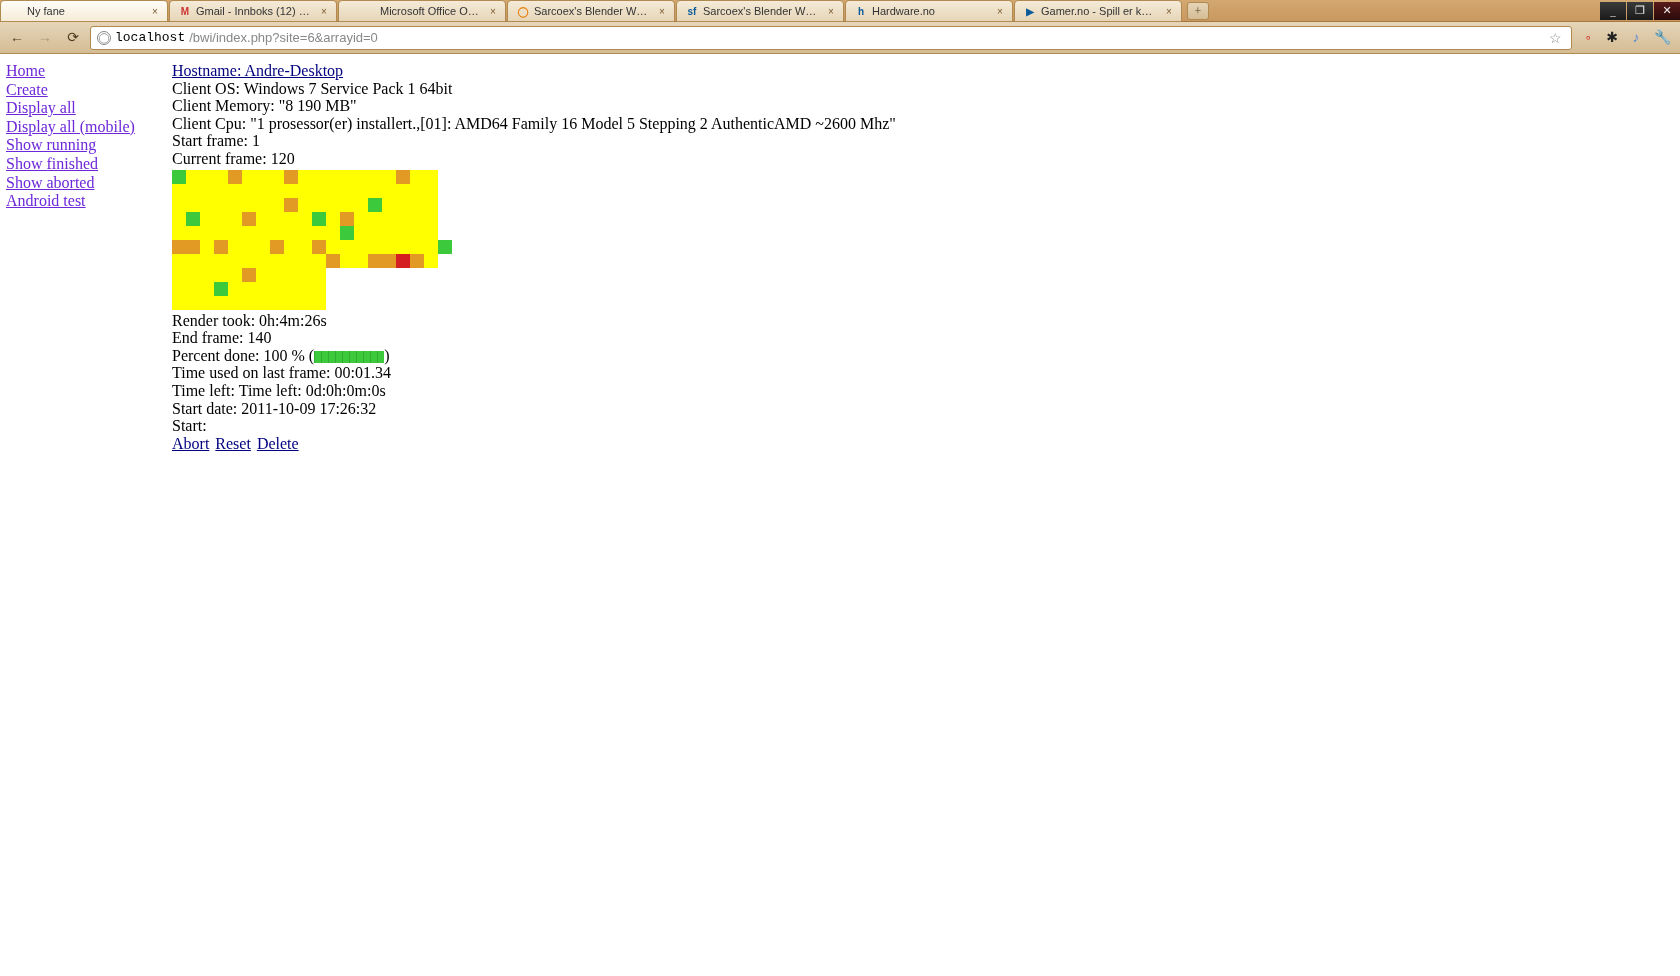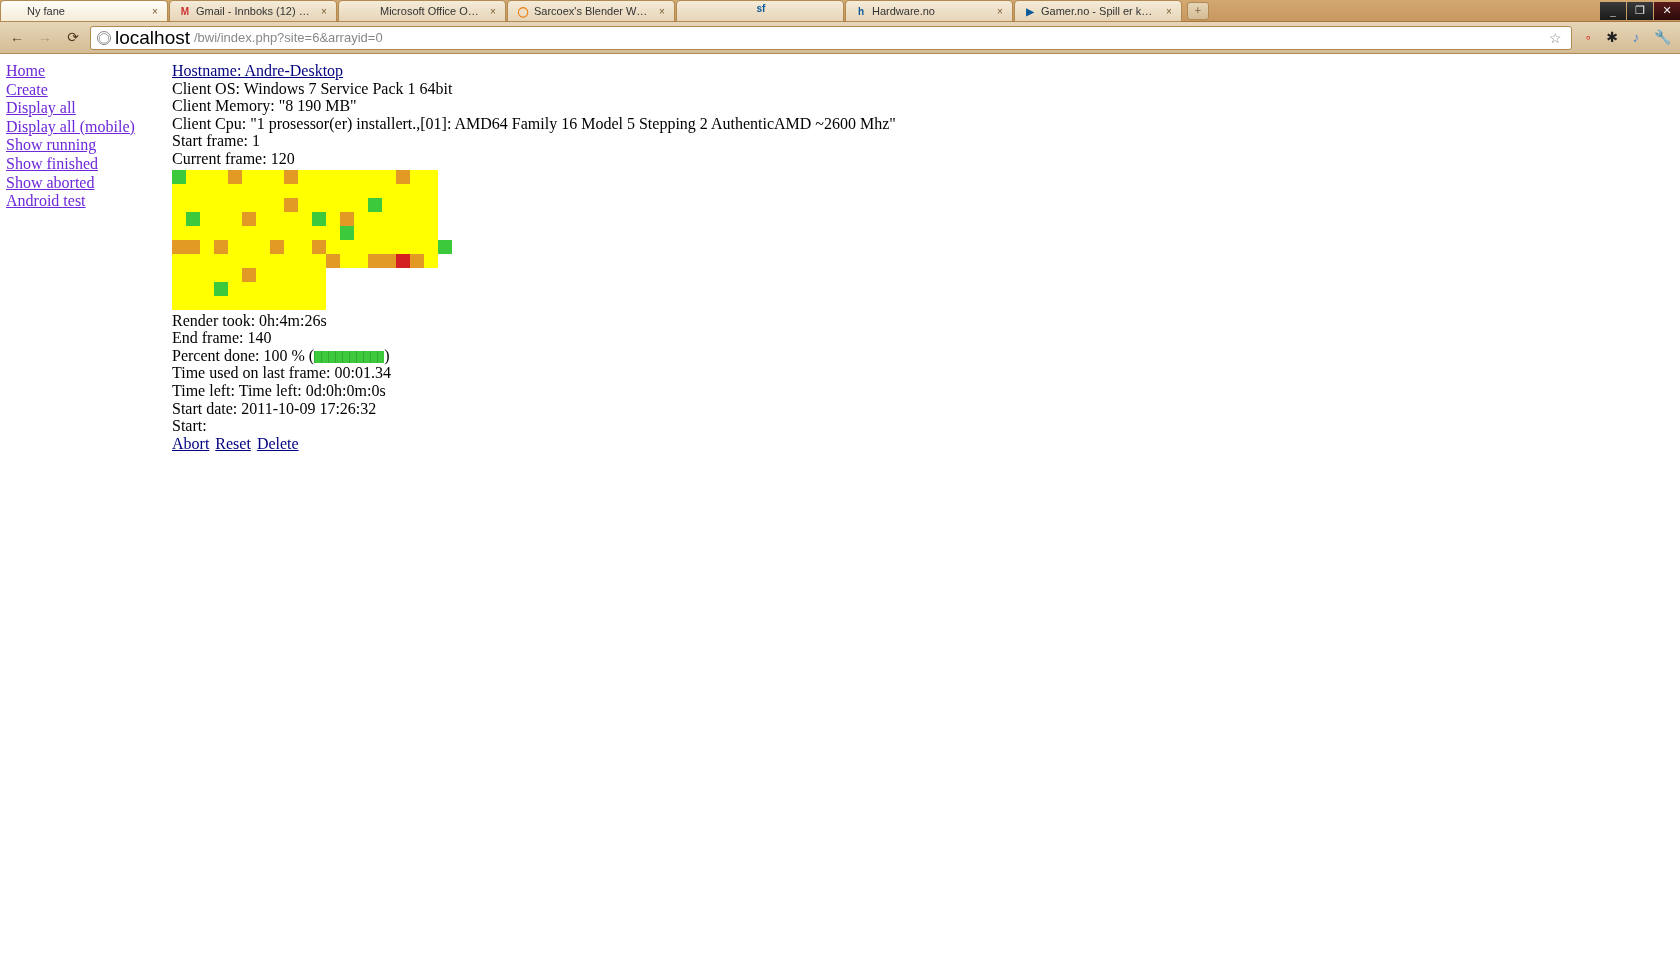--- a/index.html
+++ b/index.html
@@ -203,21 +203,21 @@
         <div class="tab" style="width: 168px;">
           <span class="favicon" style="font-weight: bold;"></span>
           <span style="overflow: hidden; text-overflow: ellipsis; flex: 1 1 0%; padding-left: 15px;">Microsoft Office Online</span>
           <span class="tab-close">×</span>
         </div>
         <div class="tab" style="width: 168px;">
           <span class="favicon" style="color: rgb(232, 125, 13); font-weight: bold;">◯</span>
           <span style="overflow: hidden; text-overflow: ellipsis; flex: 1 1 0%;">Sarcoex's Blender Web Inte</span>
           <span class="tab-close">×</span>
         </div>
-        <div class="tab" style="width: 168px; flex-direction: column;">
+        <div class="tab" style="width: 168px;">
           <span class="favicon" style="color: rgb(11, 90, 156); font-weight: bold;">sf</span>
           <span style="overflow: hidden; text-overflow: ellipsis; flex: 1 1 0%;">Sarcoex's Blender Web Inte</span>
           <span class="tab-close">×</span>
         </div>
         <div class="tab" style="width: 168px;">
           <span class="favicon" style="color: rgb(11, 90, 156); font-weight: bold;">h</span>
           <span style="overflow: hidden; text-overflow: ellipsis; flex: 1 1 0%;">Hardware.no</span>
           <span class="tab-close">×</span>
         </div>
         <div class="tab" style="width: 168px;">
@@ -232,21 +232,21 @@
       <div class="win-btn">❐</div>
       <div class="win-btn close">✕</div>
     </div>
   </div>
   <div class="toolbar">
     <div class="nav-btn">←</div>
     <div class="nav-btn disabled">→</div>
     <div class="nav-btn">⟳</div>
     <div class="url-bar">
       <span class="scheme-icon">◯</span>
-      <span style="font-family:Liberation Sans, sans-serif;font-size:19px;color:#000;">localhost</span>
+      <span style="font-family:Liberation Mono, monospace;font-size:13px;color:#000;">localhost</span>
         <span style="font-family:Arial,sans-serif;font-size:13px;color:#888;">/bwi/index.php?site=6&amp;arrayid=0</span>
       <span style="flex:1"></span>
       <span class="star">☆</span>
     </div>
     <div class="ext-icons">
       <span class="ext-icon" style="color:#c00;">◦</span>
       <span class="ext-icon" style="color:#222;">✱</span>
       <span class="ext-icon" style="color:#5a8ad6;">♪</span>
     </div>
     <div class="nav-btn wrench">🔧</div>

